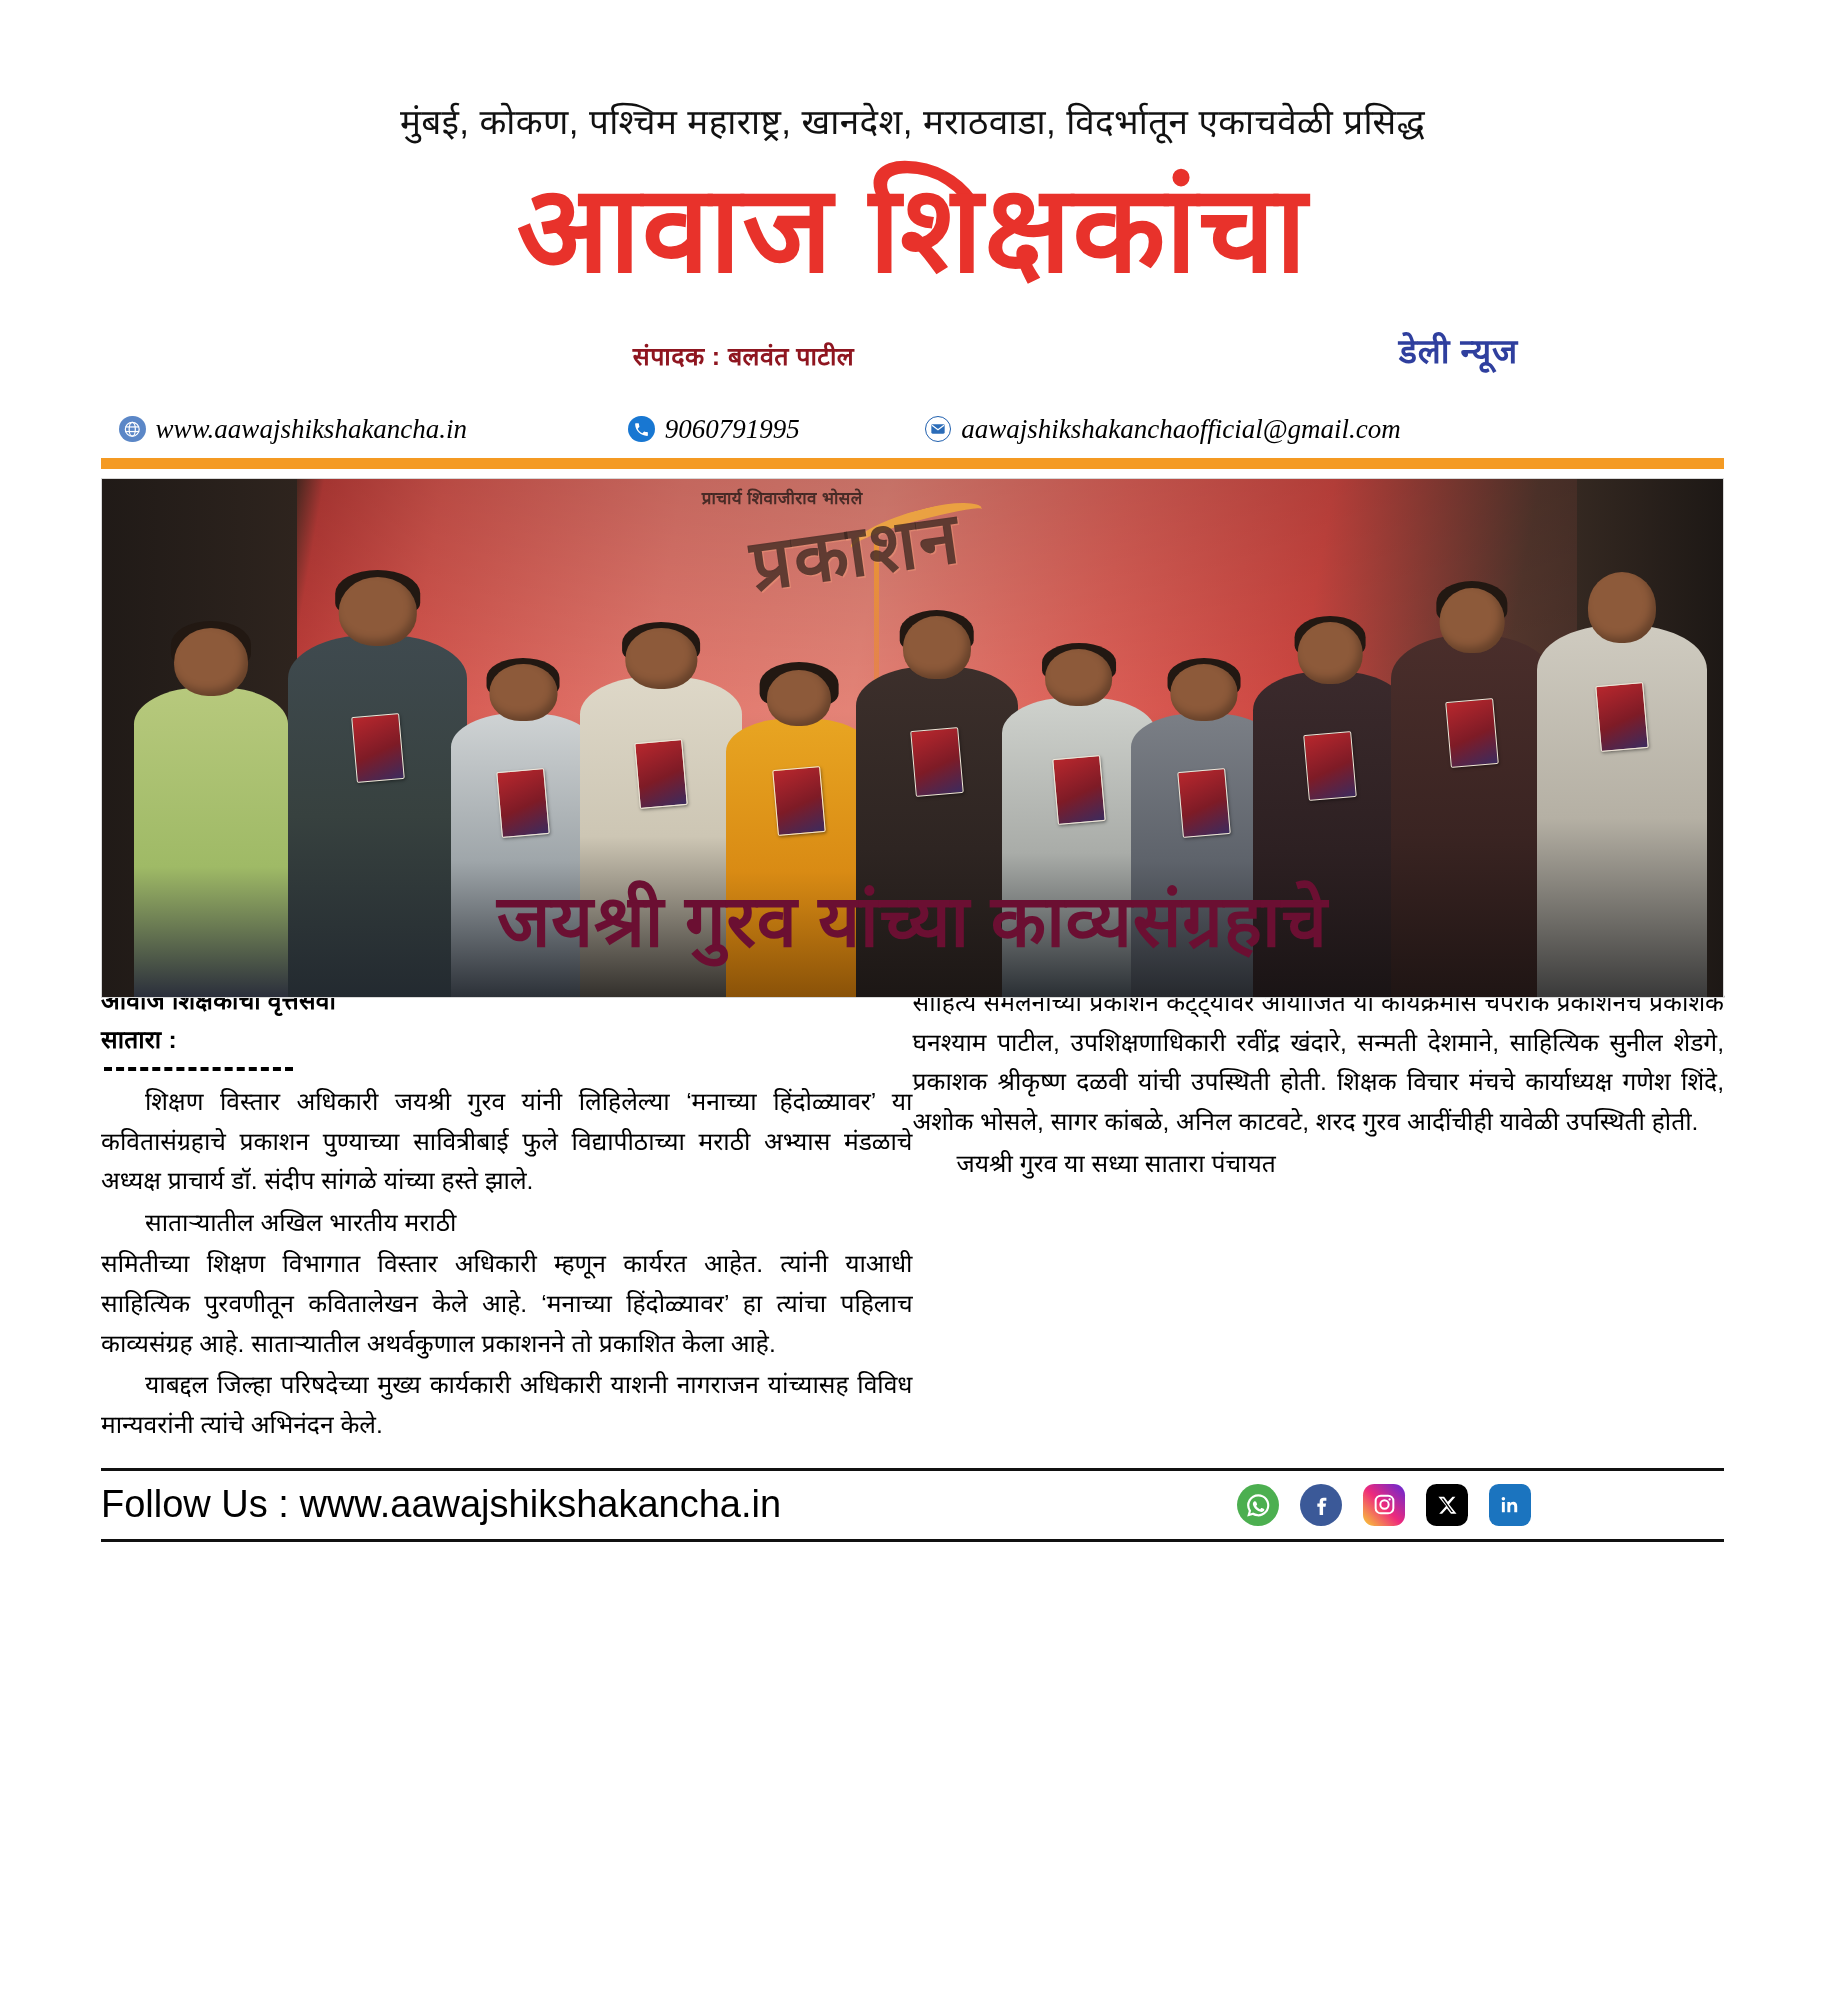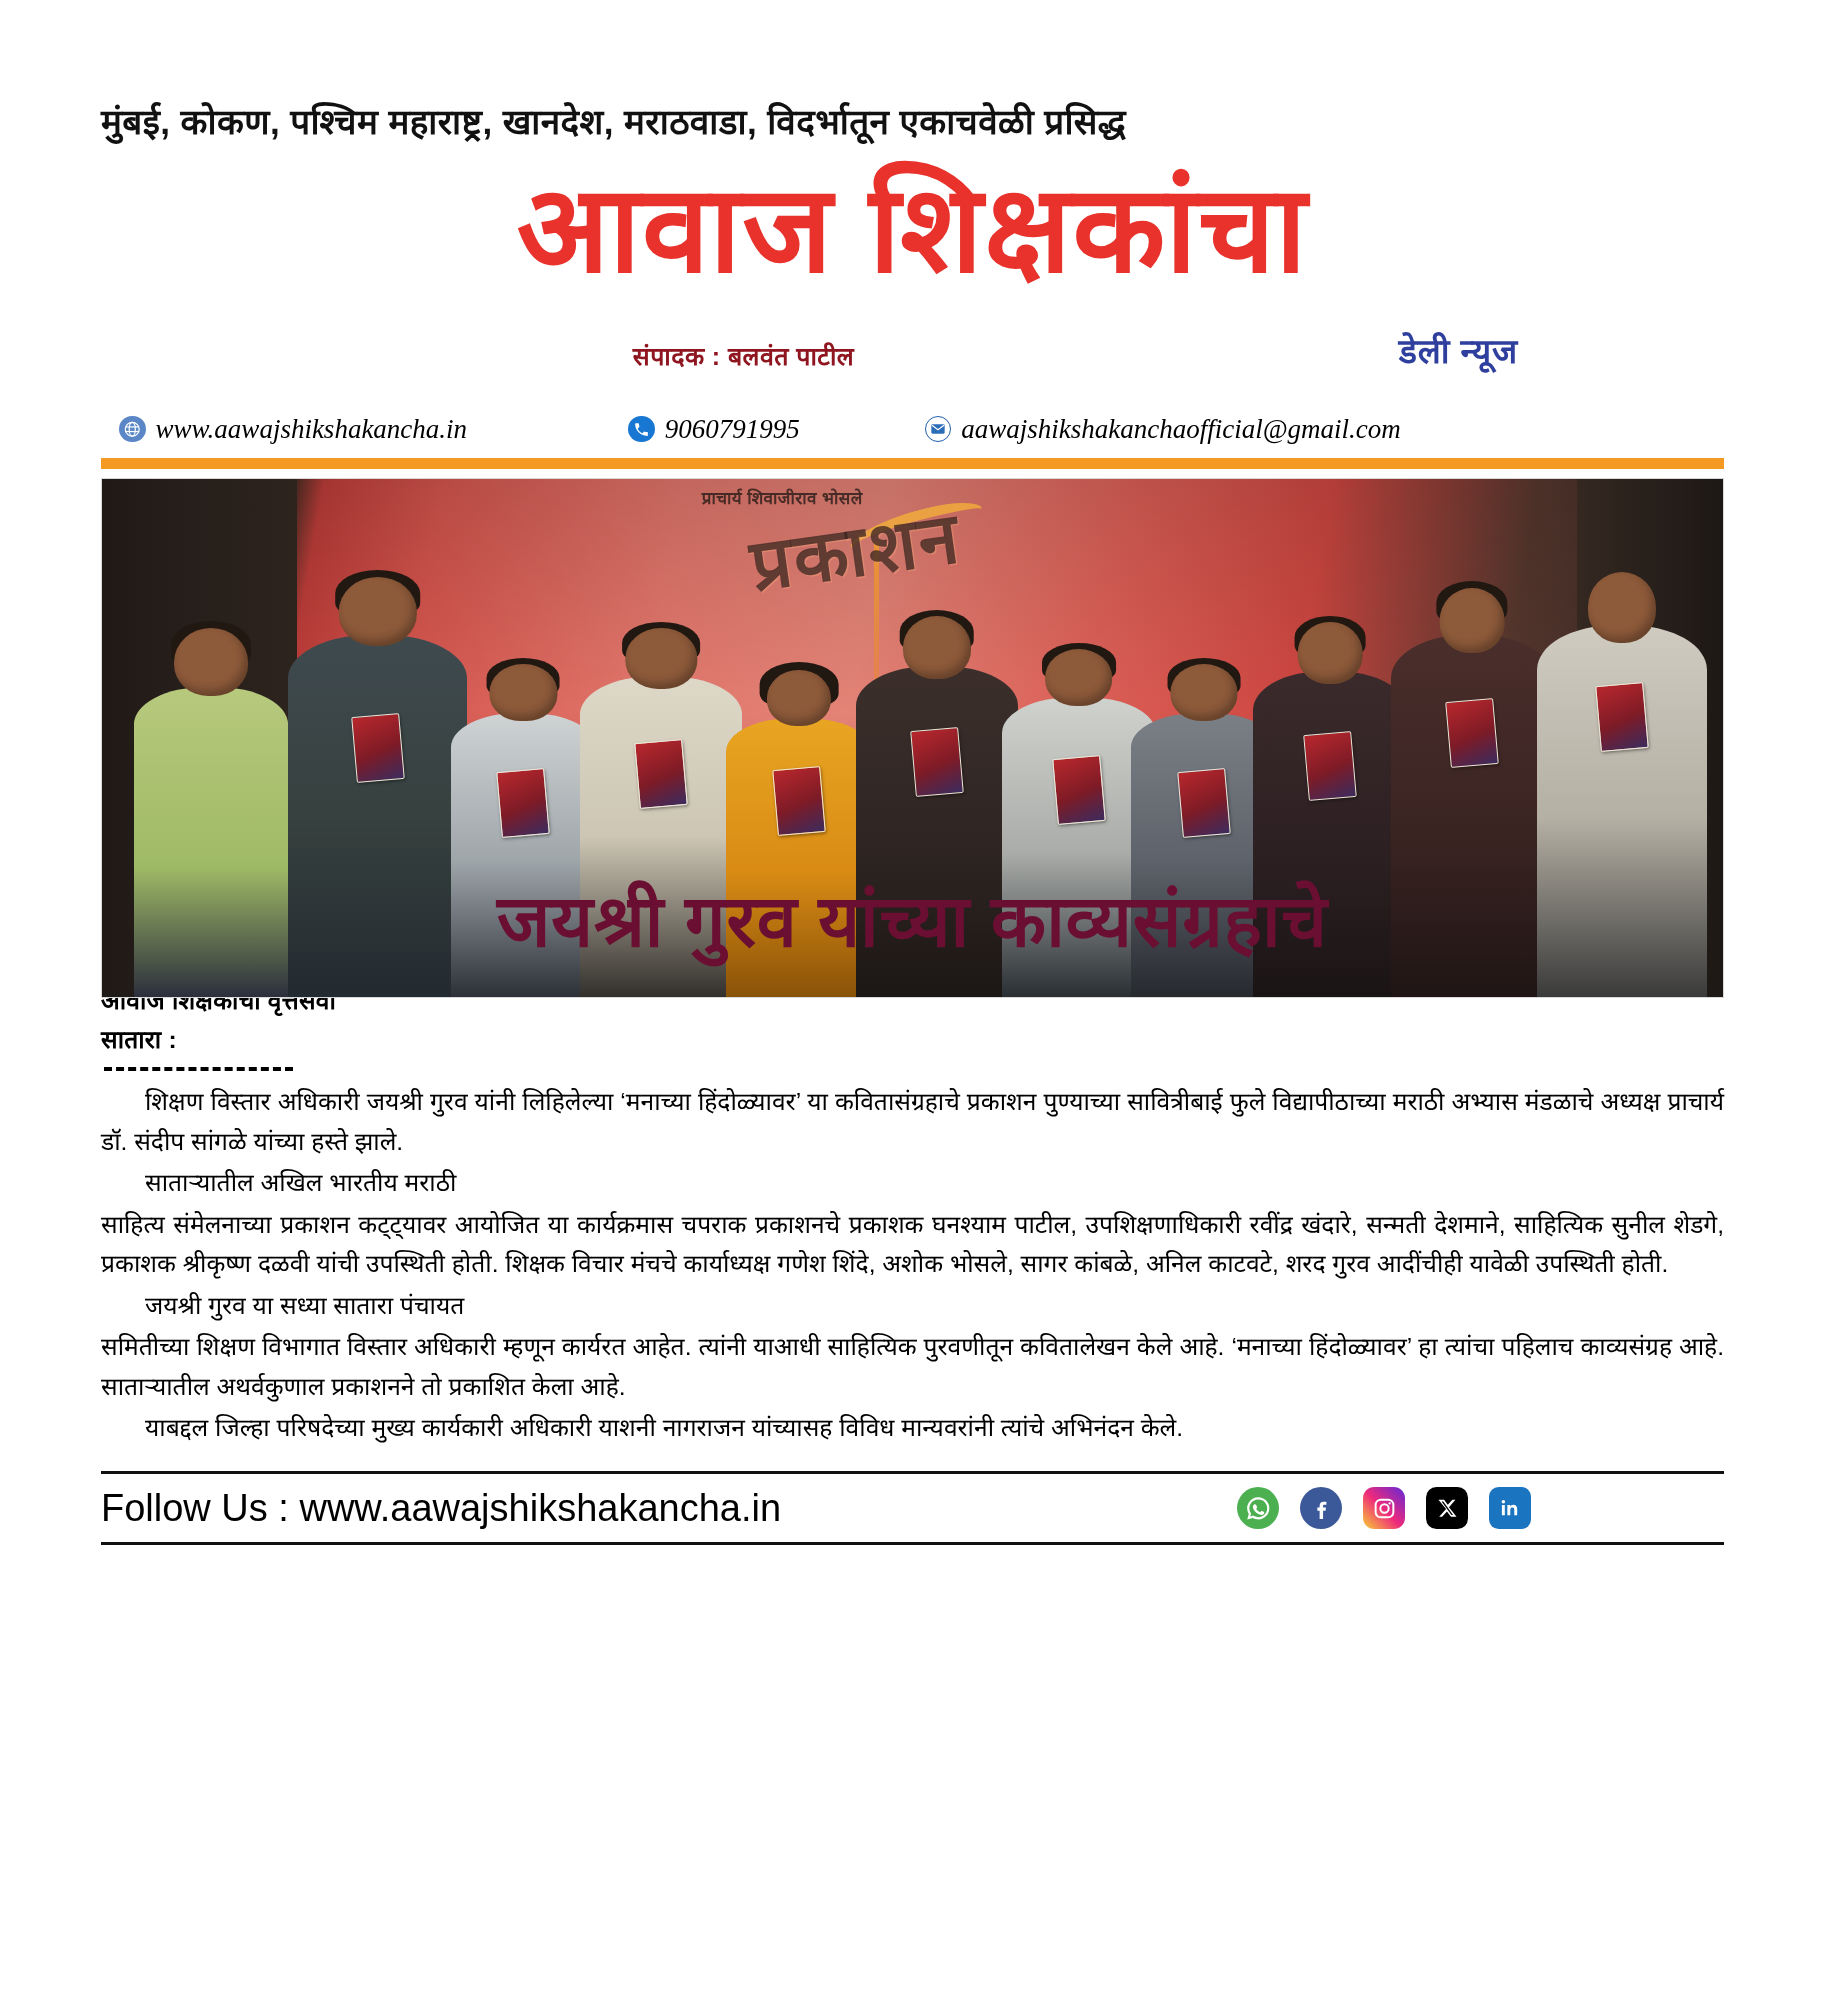--- a/index.html
+++ b/index.html
@@ -21,23 +21,23 @@
     background: #ffffff;
     padding: 0;
     position: relative;
   }
 
   
   .masthead {
     padding: 103px 101px 0 101px;
   }
   .tagline {
-    text-align: left;
-    font-family: "Liberation Sans", sans-serif;
-    font-weight: bold;
+    text-align: center;
+    font-family: "Liberation Sans", sans-serif;
+    font-weight: normal;
     font-size: 35px;
     letter-spacing: 0.4px;
     color: #111111;
     line-height: 1.1;
     white-space: nowrap;
   }
 
   .title-block {
     position: relative;
     height: 226px;
@@ -227,21 +227,21 @@
     line-height: 1.24;
     letter-spacing: 0.8px;
     white-space: nowrap;
     text-align: center;
   }
 
   
   .article {
     margin: 16px 101px 0 101px;
     display: grid;
-    grid-template-columns: 1fr;
+    grid-template-columns: 1fr 1fr;
   }
   .col { }
   .byline {
     font-family: "Liberation Sans", sans-serif;
     font-weight: bold;
     font-size: 24.6px;
     color: #000;
     line-height: 1.48;
     letter-spacing: 0.2px;
   }

